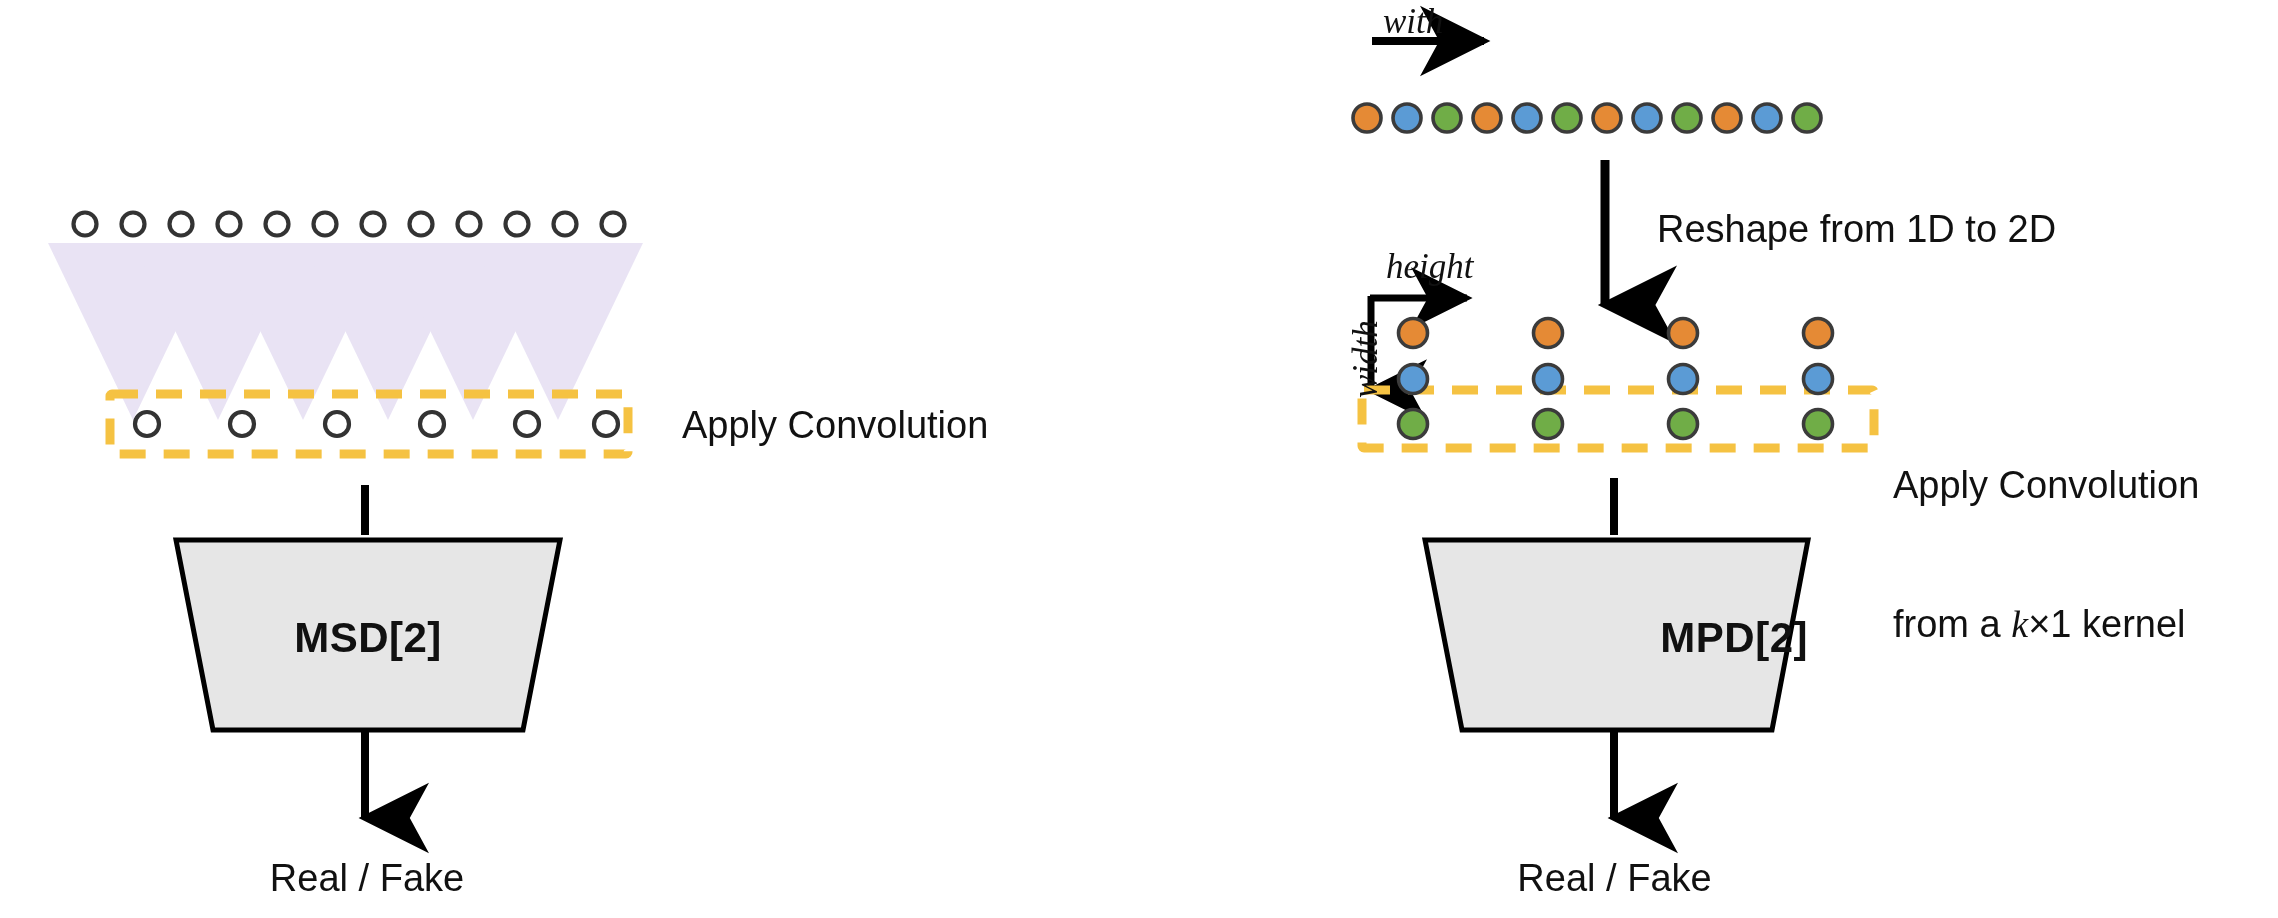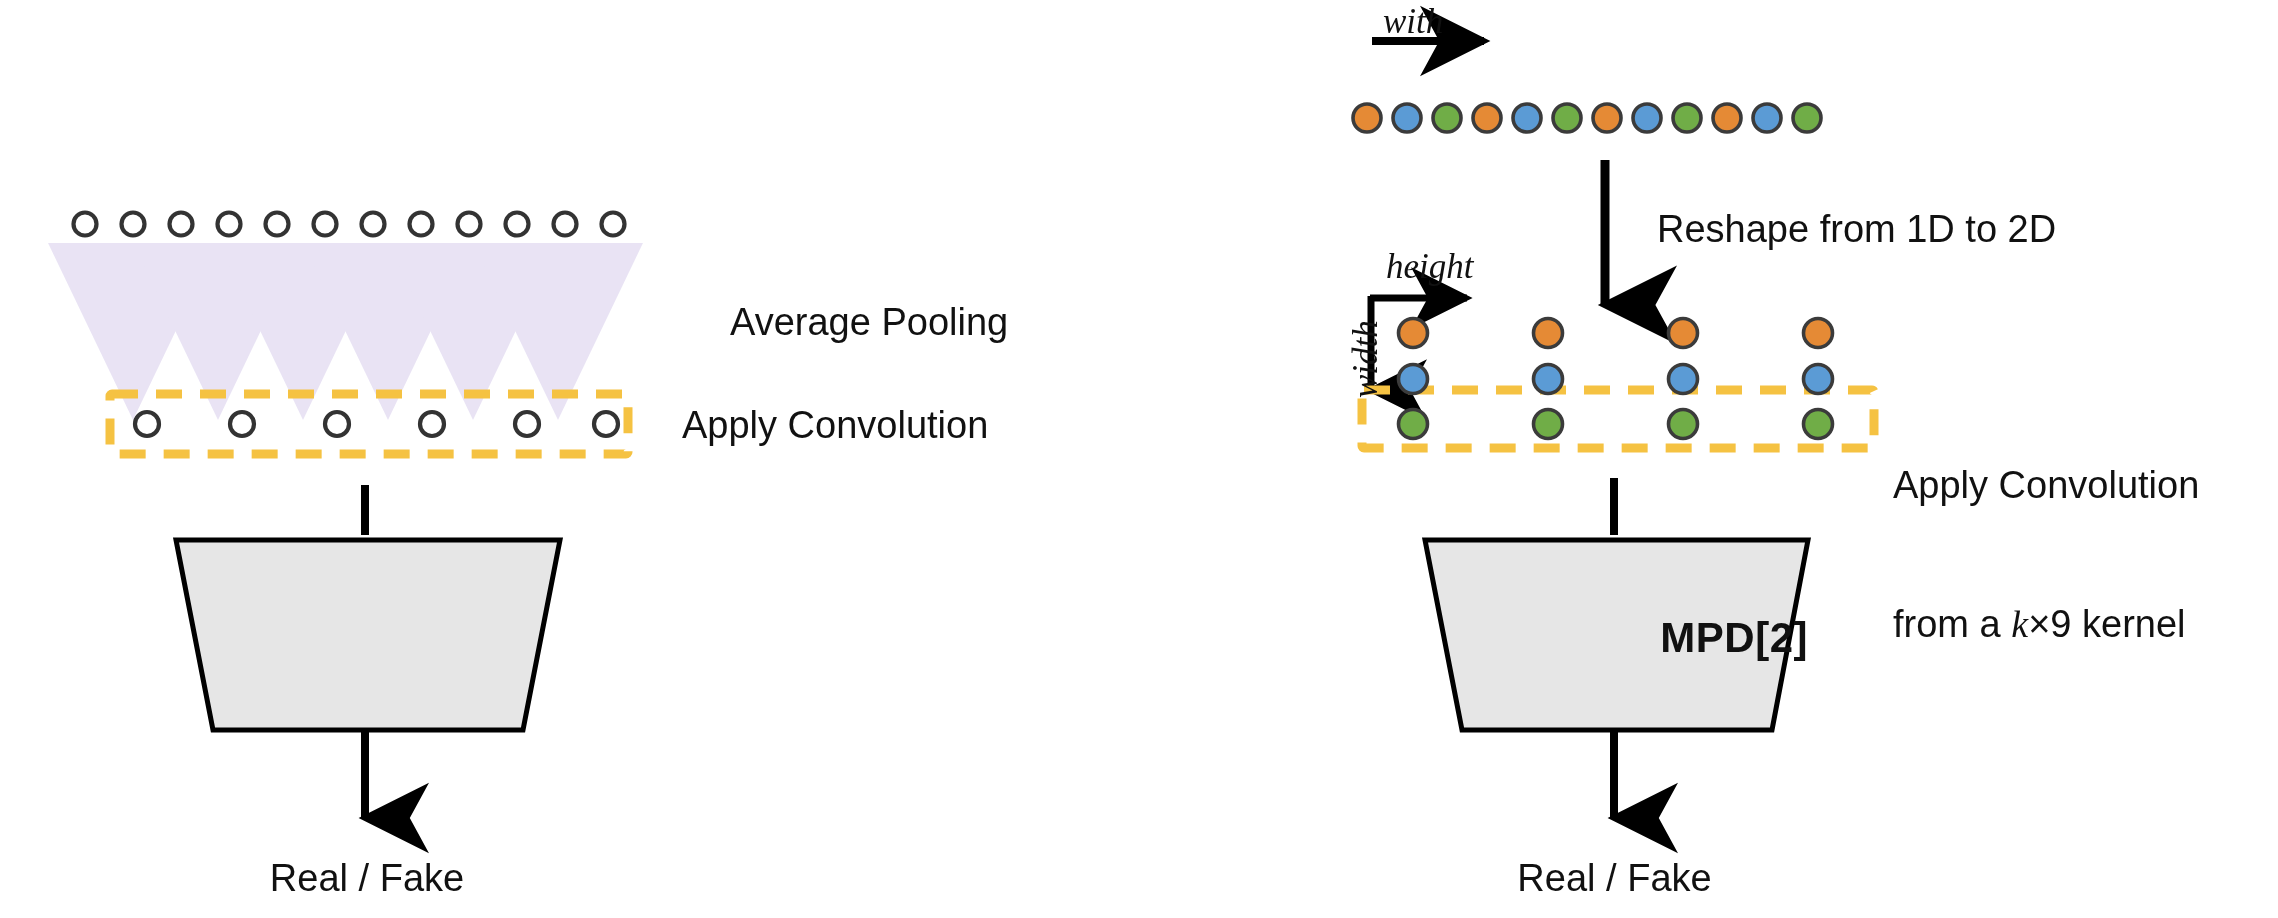--- a/index.html
+++ b/index.html
@@ -143,37 +143,37 @@
       <circle cx="1818" cy="424" r="14.5" fill="#70AD47"></circle>
     </g>
 
     <line x1="1614" y1="478" x2="1614" y2="535" stroke="#000000" stroke-width="8"></line>
 
     <polygon points="1425,540 1808,540 1772,730 1462,730" fill="#E6E6E6" stroke="#000000" stroke-width="5"></polygon>
 
     <line x1="1614" y1="732" x2="1614" y2="818" stroke="#000000" stroke-width="8" marker-end="url(#arrowDown)"></line>
   </svg>
 
-  <div class="lbl lbl-body" style="left:730px; top:299px;">Average Pooling</div>
 
   <div class="lbl lbl-body" style="left:682px; top:402px;">Apply Convolution</div>
 
+  <div class="lbl lbl-box" style="left:176px; top:612px; width:384px; text-align:center;">MSD[2]</div>
 
   <div class="lbl lbl-body" style="left:175px; top:855px; width:384px; text-align:center;">Real / Fake</div>
 
   <div class="lbl lbl-axis" style="left:1383px; top:1px;">with</div>
 
   <div class="lbl lbl-body" style="left:1657px; top:198px;margin-top:8px;">Reshape from 1D to 2D</div>
 
   <div class="lbl lbl-axis" style="left:1386px; top:246px;">height</div>
 
   <div class="lbl lbl-axis rot-vert" style="left:1345px; top:398px;">width</div>
 
   <div class="lbl lbl-body" style="left:1893px; top:369px;">
     <div>Apply Convolution</div>
-    <div><span>from a </span><span class="lbl-italic-k">k</span><span>×9 kernel</span></div>
+    <div><span>from a </span><span class="lbl-italic-k">k</span><span>×1 kernel</span></div>
   </div>
 
   <div class="lbl lbl-box" style="left:1425px; top:612px; width:383px; text-align:right;">MPD[2]</div>
 
   <div class="lbl lbl-body" style="left:1423px; top:855px; width:383px; text-align:center;">Real / Fake</div>
 
 </div>
 
 </body></html>

